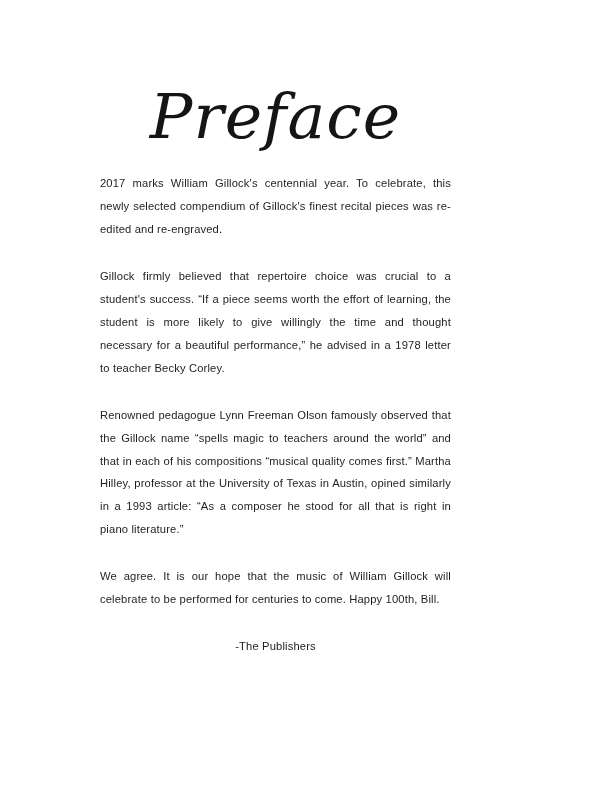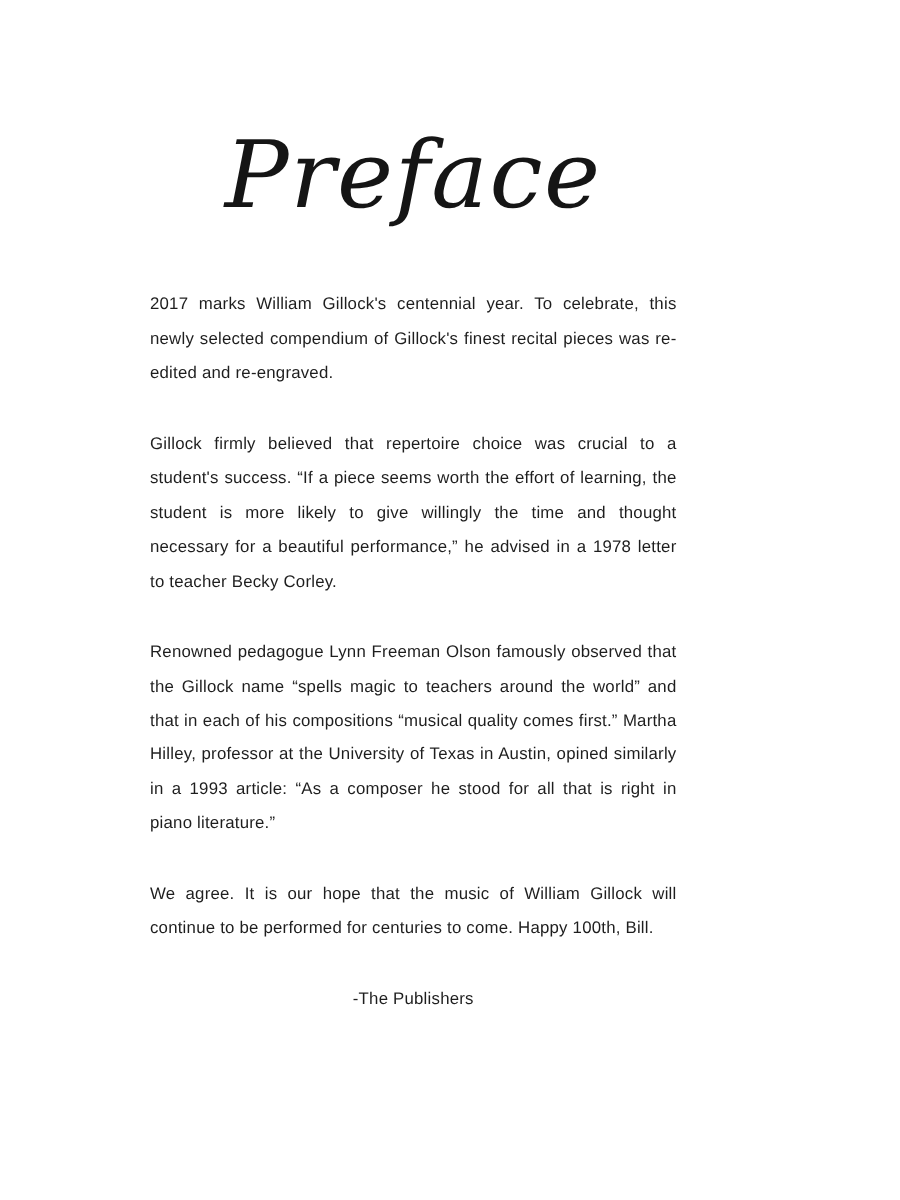--- a/index.html
+++ b/index.html
@@ -29,21 +29,21 @@
     line-height: 1;
     text-align: center;
     color: #151515;
     margin: 0;
     padding-top: 86px;
     letter-spacing: 1px;
     transform: scaleX(1.02);
   }
   .body-block {
     padding: 0 100px 0 100px;
-    margin-top: 44px;
+    margin-top: 24px;
   }
   p.para {
     margin: 0 0 24px 0;
     font-size: 11.2px;
     line-height: 2.05;
     text-align: justify;
     text-justify: inter-word;
     color: #1e1e1e;
     letter-spacing: 0.15px;
   }
@@ -63,17 +63,17 @@
 <body>
 
 <div class="page">
 
   <h1 class="title">Preface</h1>
 
   <div class="body-block">
     <p class="para">2017 marks William Gillock's centennial year. To celebrate, this newly selected compendium of Gillock's finest recital pieces was re-edited and re-engraved.</p>
     <p class="para">Gillock firmly believed that repertoire choice was crucial to a student's success. “If a piece seems worth the effort of learning, the student is more likely to give willingly the time and thought necessary for a beautiful performance,” he advised in a 1978 letter to teacher Becky Corley.</p>
     <p class="para">Renowned pedagogue Lynn Freeman Olson famously observed that the Gillock name “spells magic to teachers around the world” and that in each of his compositions “musical quality comes first.” Martha Hilley, professor at the University of Texas in Austin, opined similarly in a 1993 article: “As a composer he stood for all that is right in piano literature.”</p>
-    <p class="para">We agree. It is our hope that the music of William Gillock will continue to be performed for centuries to come. Happy 100th, Bill.</p>
+    <p class="para">We agree. It is our hope that the music of William Gillock will celebrate to be performed for centuries to come. Happy 100th, Bill.</p>
     <p class="signature">-The Publishers</p>
   </div>
 
 </div>
 
 </body></html>

